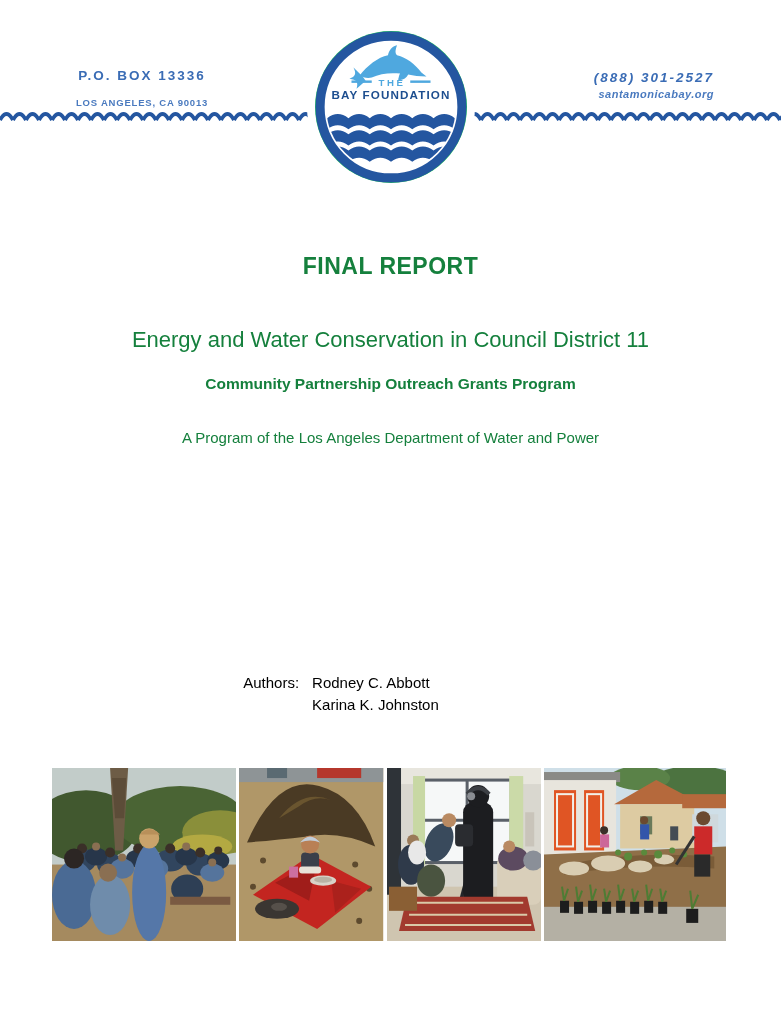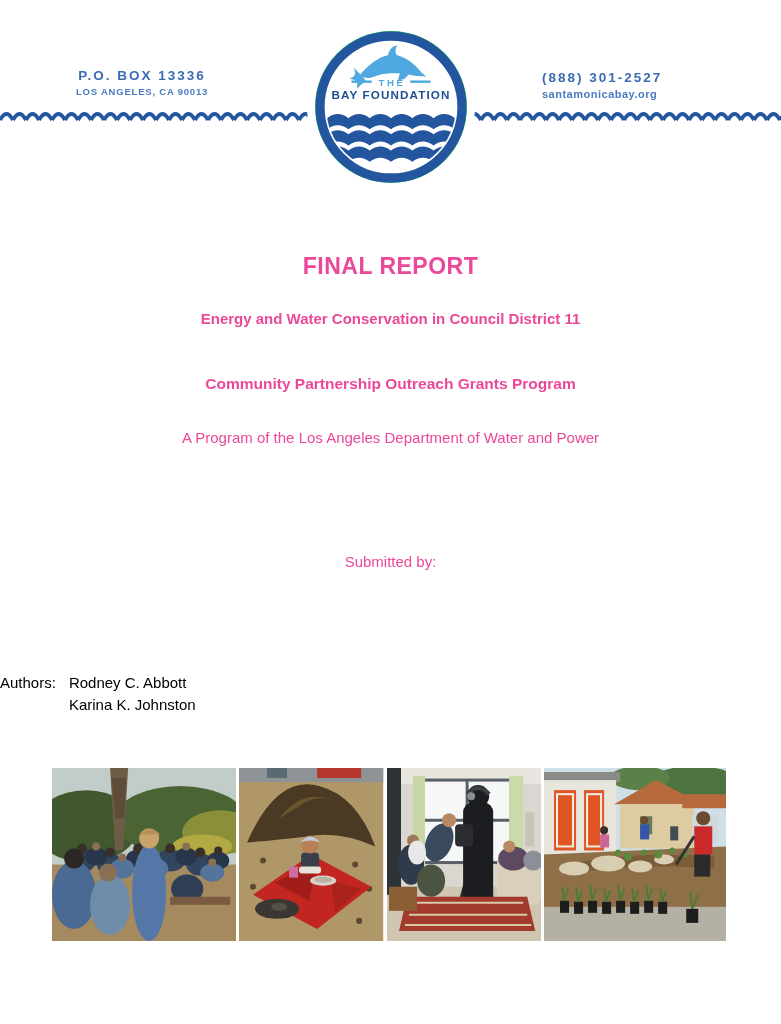--- a/index.html
+++ b/index.html
@@ -9,49 +9,50 @@
     position:relative; width:781px; height:1024px; margin:0 auto;
     background:#ffffff; overflow:hidden;padding-left:23px;
   }
 
   
   .hdr-left {
     position:absolute; left:58px; top:68px; width:168px; text-align:center;
     color:#3a6cb5;
   }
   .hdr-right {
-    position:absolute; left:542px; top:70px; width:172px; text-align:left;
+    position:absolute; left:542px; top:70px; width:172px; text-align:right;
     color:#3a6cb5;
+    font-style:italic;
   }
   .hdr-line1 { font-size:13.5px; font-weight:bold; letter-spacing:2px; white-space:nowrap; }
-  .hdr-line2 { font-size:9.5px; font-weight:bold; letter-spacing:0.8px; margin-top:3px; white-space:nowrap; color:#4a7abf; }
+  .hdr-line2 { font-size:9.5px; font-weight:bold; letter-spacing:0.8px; margin-top:14px; white-space:nowrap; color:#4a7abf; }
   .hdr-right .hdr-line2 { font-size:11px; letter-spacing:0.5px; margin-top:3px; }
 
   .wave-line {
     position:absolute; left:0; top:104px; width:781px; height:24px; z-index:1;
   }
 
   .logo-wrap {
     position:absolute; left:315px; top:31px; width:152px; height:152px;
     background:#22c55e; border-radius:50%; box-shadow:0 0 0 8px #ffffff; z-index:2;
   }
   .logo-wrap svg { display:block; width:100%; height:100%; }
 
   
-  .t-center { position:absolute; left:0; width:781px; text-align:center; color:#ec4899; }
+  .t-center { position:absolute; left:0; width:781px; text-align:center; color:#15803d; }
   .report-type { top:253px; font-size:23px; font-weight:bold; letter-spacing:0.5px; }
-  .main-title  { top:310px; font-size:15px; font-weight:bold; }
+  .main-title  { top:327px; font-size:22px; font-weight:normal; }
   .sub-title   { top:375px; font-size:15.5px; font-weight:bold; }
   .program     { top:429px; font-size:15px; }
   .submitted   { top:553px; font-size:15px; }
   .org-block   { top:592px; font-size:15px; line-height:22px; }
 
   .authors {
     position:absolute; left:0; top:672px; width:682px;
-    display:flex; align-items:flex-start;
+    display:flex; justify-content:center; align-items:flex-start;
     font-size:15px; line-height:22px;
   }
   .authors .a-label { margin-right:13px; }
   .authors .a-names { display:flex; flex-direction:column; text-align:left; }
 
   
   .photo-strip {
     position:absolute; left:52px; top:768px; width:674px; height:173px;
     display:flex; gap:3px;
   }
@@ -126,21 +127,20 @@
                  L138 129 Q127.5 121 117 129 Q106.5 121 96 129 Q85.5 121 75 129 Q64.5 121 54 129 Q43.5 121 33 129 Q22.5 121 12 129 Z"></path>
       </g>
     </svg>
   </div>
 
   <div class="t-center report-type">FINAL REPORT</div>
   <div class="t-center main-title">Energy and Water Conservation in Council District 11</div>
   <div class="t-center program">A Program of the Los Angeles Department of Water and Power</div>
   <div class="t-center sub-title">Community Partnership Outreach Grants Program</div>
 
-  <div class="t-center submitted">Submitted by:</div>
   <div class="t-center org-block">
   </div>
 
   <div class="authors">
     <span class="a-label">Authors:</span>
     <span class="a-names">
       <span>Rodney C. Abbott</span>
       <span>Karina K. Johnston</span>
     </span>
   </div>

